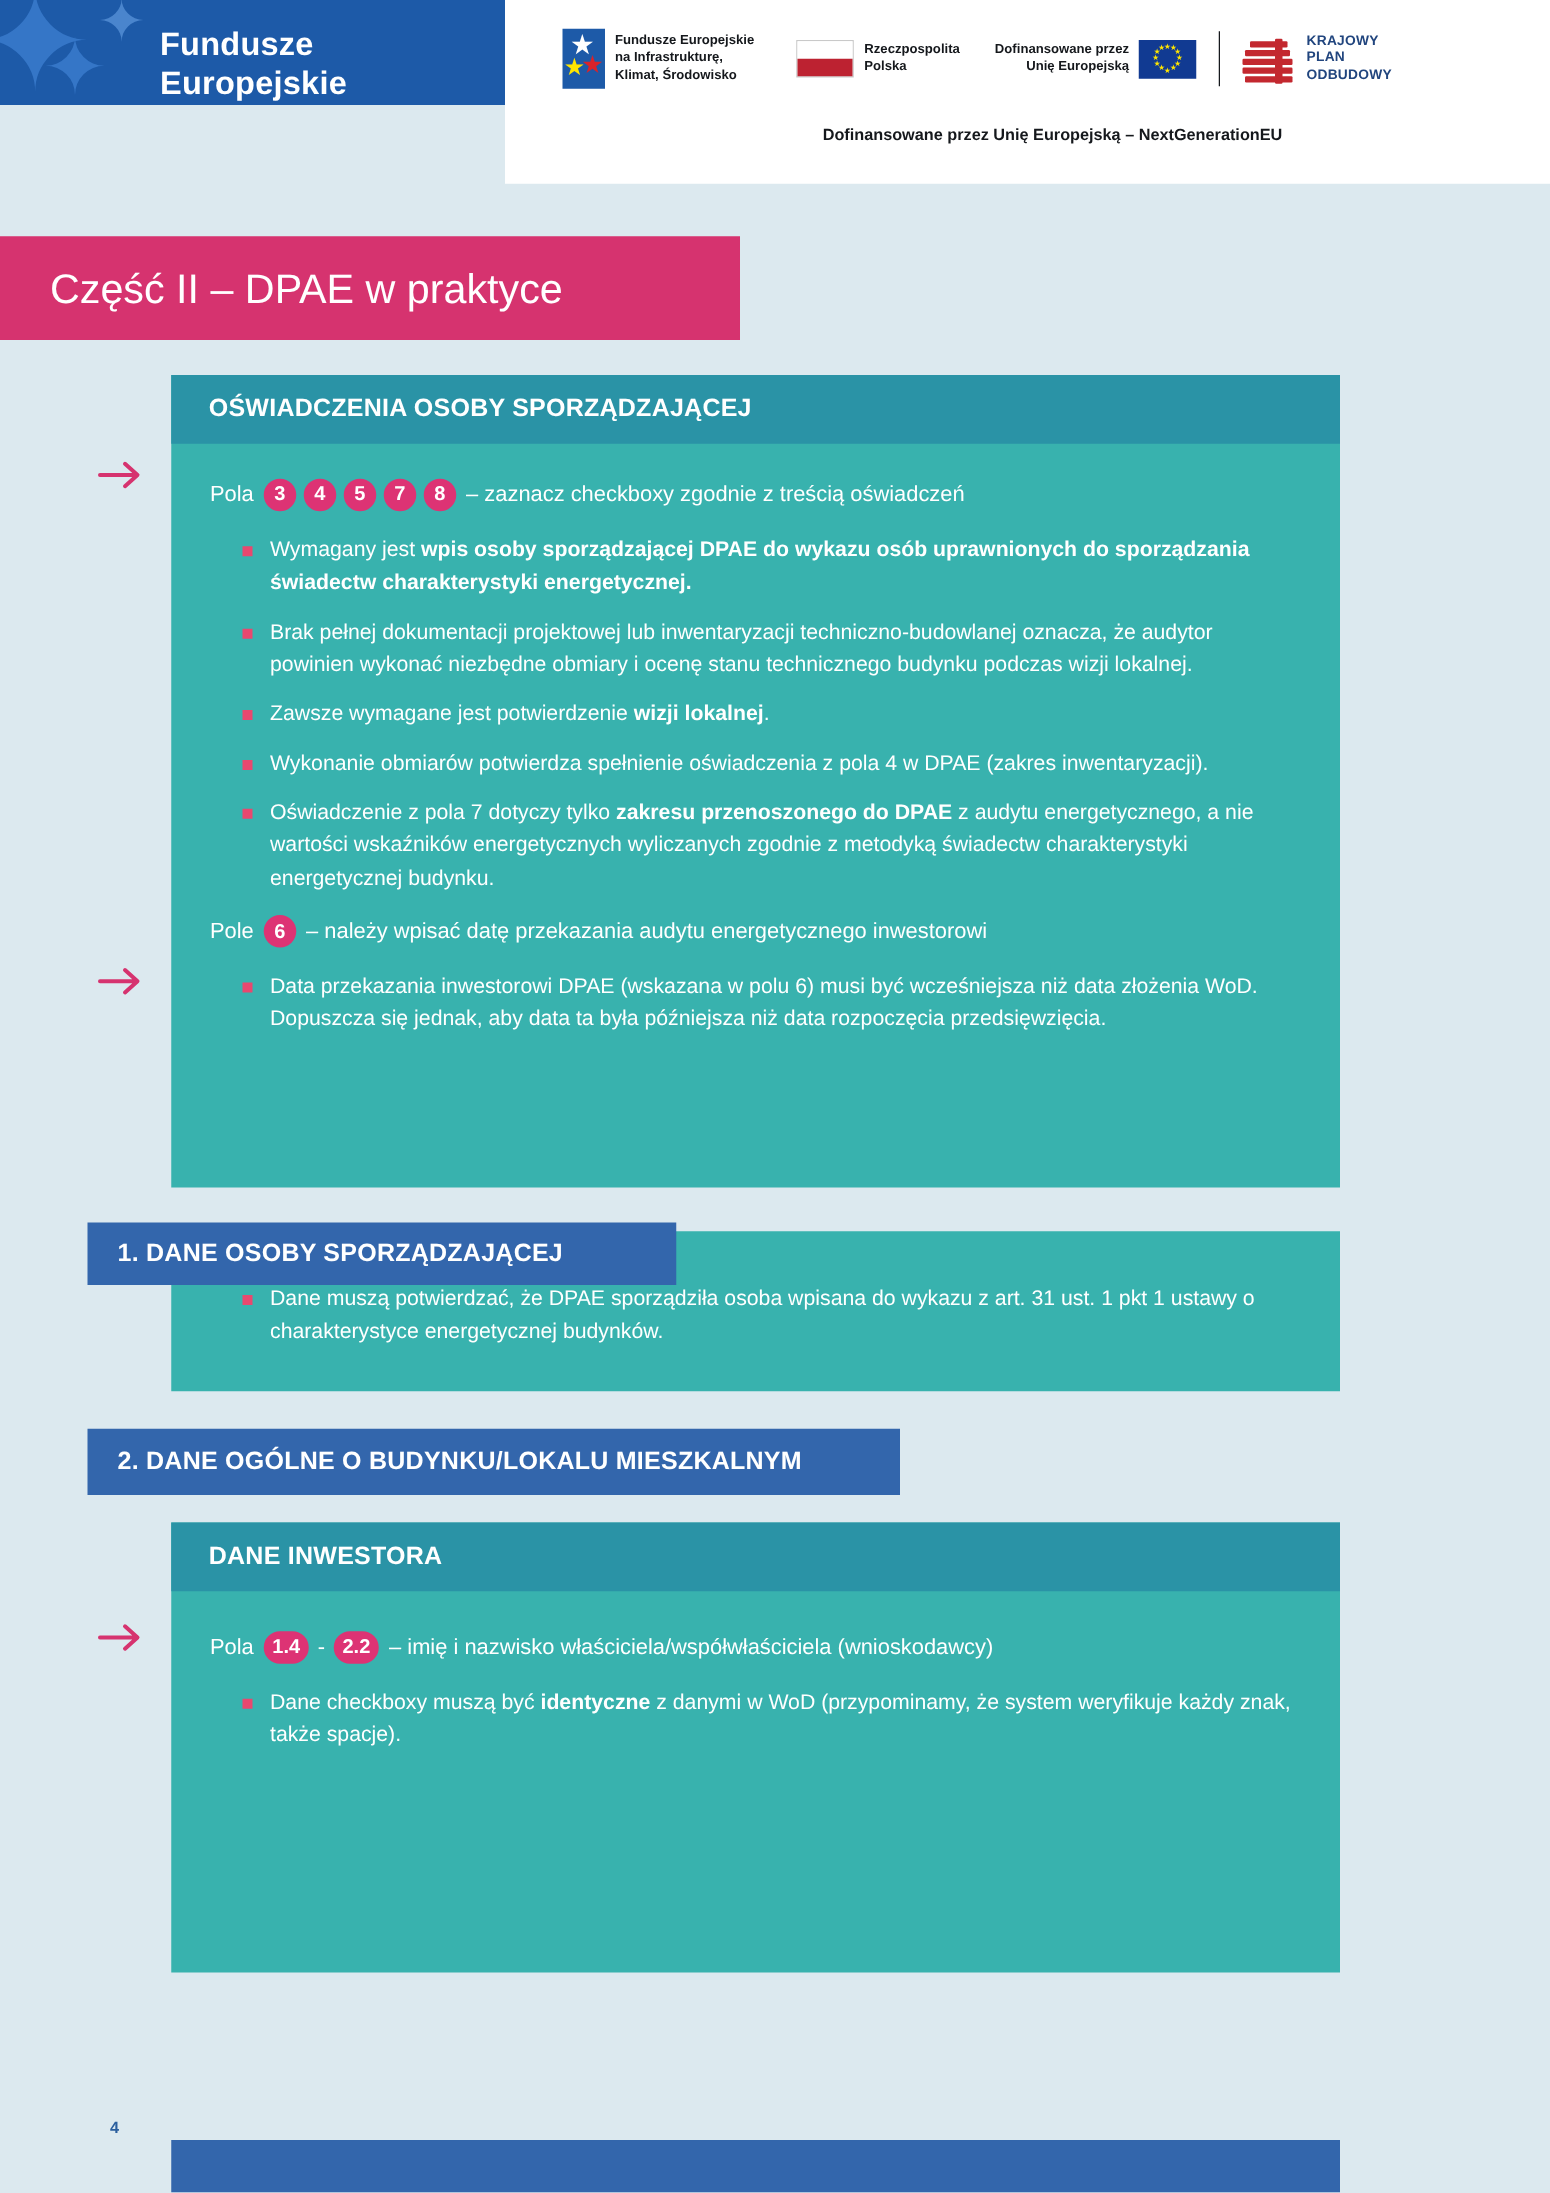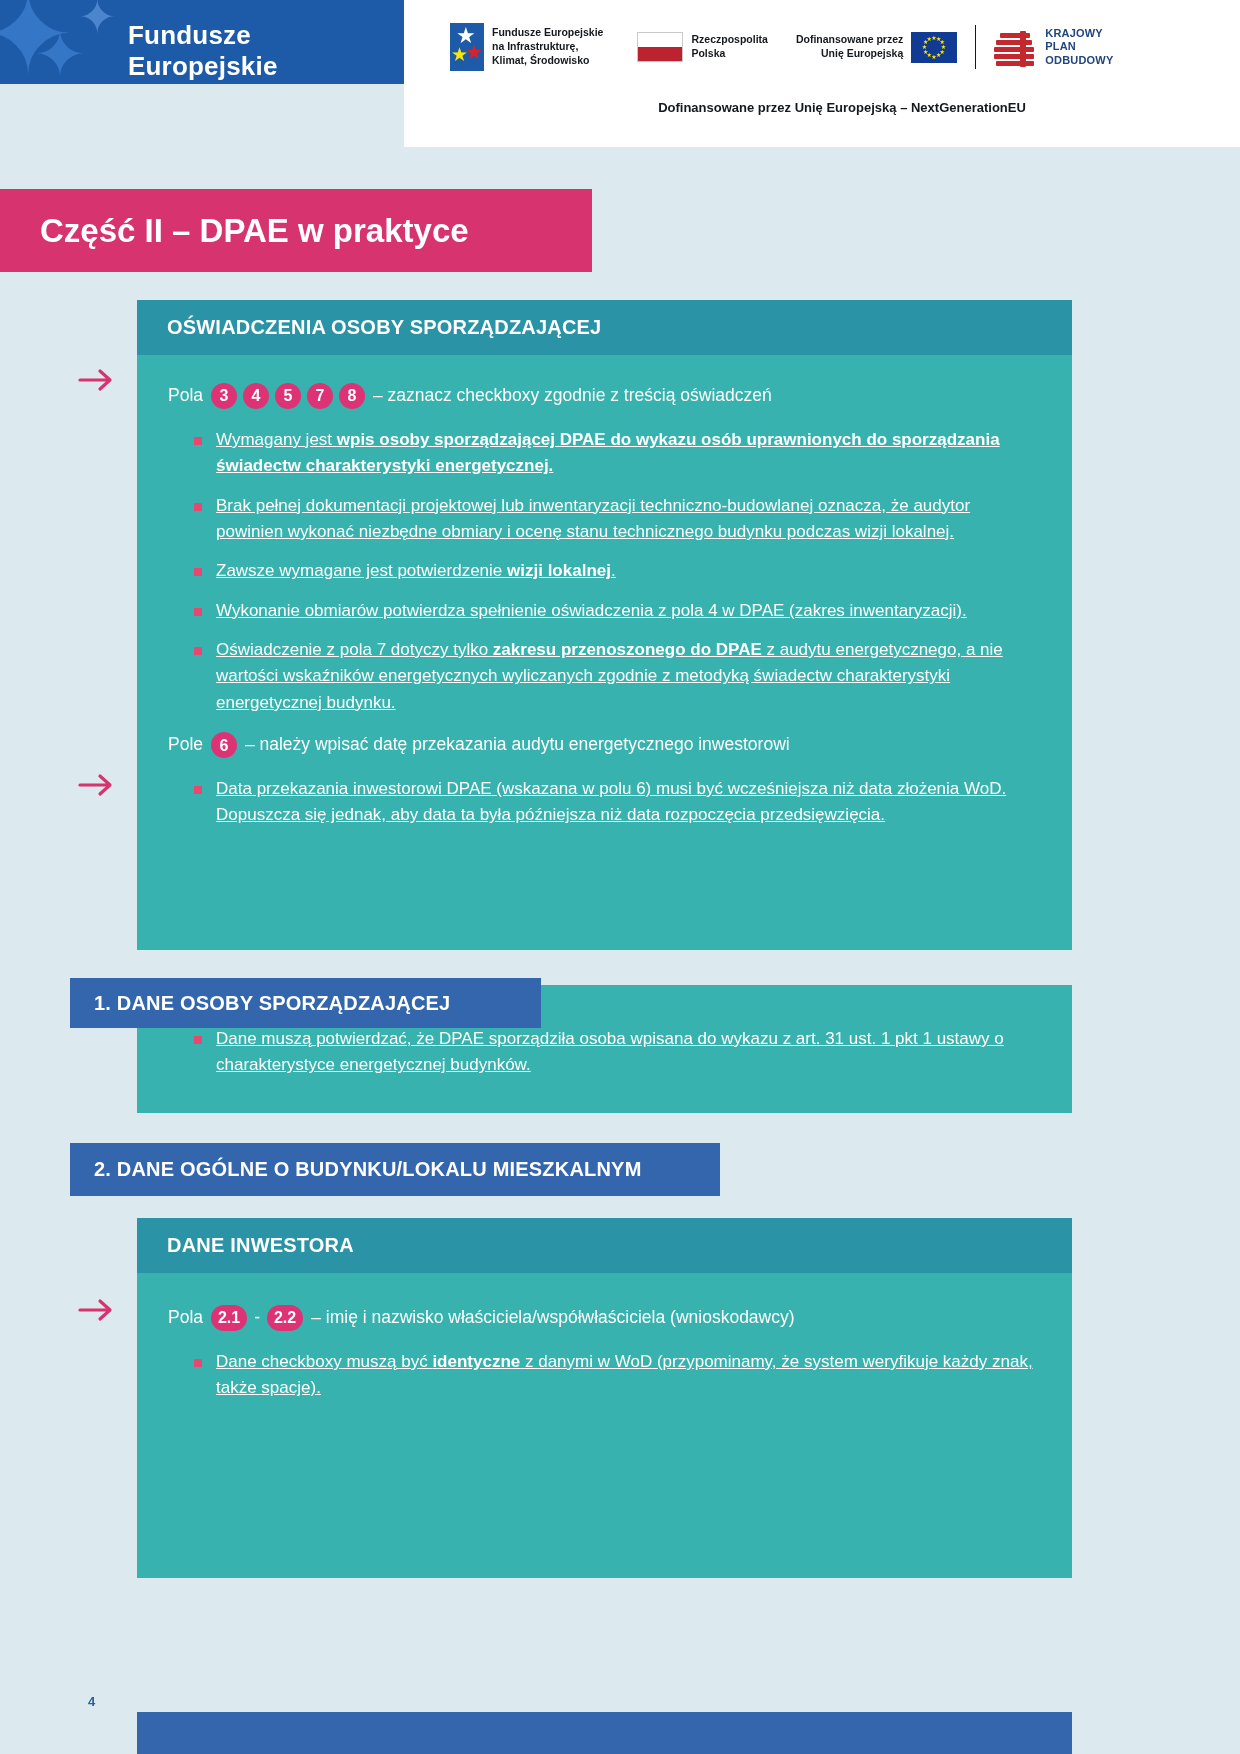--- a/index.html
+++ b/index.html
@@ -187,21 +187,21 @@
     top: 189px;
     width: 592px;
     height: 83px;
     background: #d6336f;
     display: flex;
     align-items: center;
   }
   .part-title span {
     color: #ffffff;
     font-size: 33px;
-    font-weight: bold;
+    font-weight: normal;
     margin-left: 40px;
   }
 
   
   .panel {
     position: absolute;
     background: #38b2ae;
   }
   .panel-head {
     background: #2a93a6;
@@ -260,21 +260,20 @@
     margin: 0;
     padding: 0;
   }
   ul.bullets li {
     position: relative;
     color: #ffffff;
     font-size: 17px;
     line-height: 1.55;
     padding-left: 30px;
     margin-bottom: 13px;
-    text-decoration: underline;
   }
   ul.bullets li:last-child { margin-bottom: 0; }
   ul.bullets li::before {
     content: "";
     position: absolute;
     left: 8px;
     top: 10px;
     width: 8px;
     height: 8px;
     background: #e8486f;
@@ -456,21 +455,21 @@
   <span>2. DANE OGÓLNE O BUDYNKU/LOKALU MIESZKALNYM</span>
 </div>
 
 <div class="panel" style="left:137px; top:1218px; width:935px; height:360px;">
   <div class="panel-head">
     <span>DANE INWESTORA</span>
   </div>
   <div style="padding:32px 36px 0 31px;">
     <div class="lead" id="lead3">
         <b>Pola&nbsp;</b>
-        <span class="badge">2.1</span>
+        <span class="badge">1.4</span>
         <span style="margin: 0px 4px;">-</span>
         <span class="badge">2.2</span>
         <span style="margin-left: 5px;">– imię i nazwisko właściciela/współwłaściciela (wnioskodawcy)</span>
       </div>
     <ul class="bullets" id="bullets4" style="margin-top:18px; margin-left:18px;">
         <li><span>Dane checkboxy muszą być </span><b>identyczne</b><span> z danymi w WoD (przypominamy, że system weryfikuje każdy znak, także spacje).</span></li>
       </ul>
   </div>
 </div>
 

